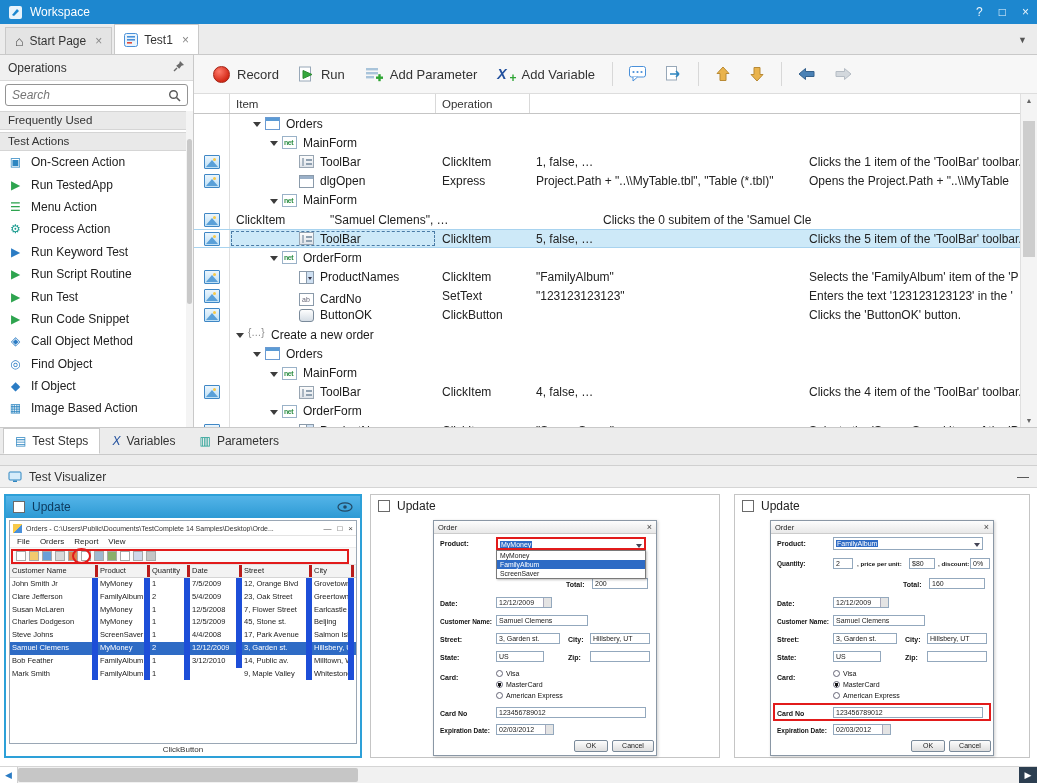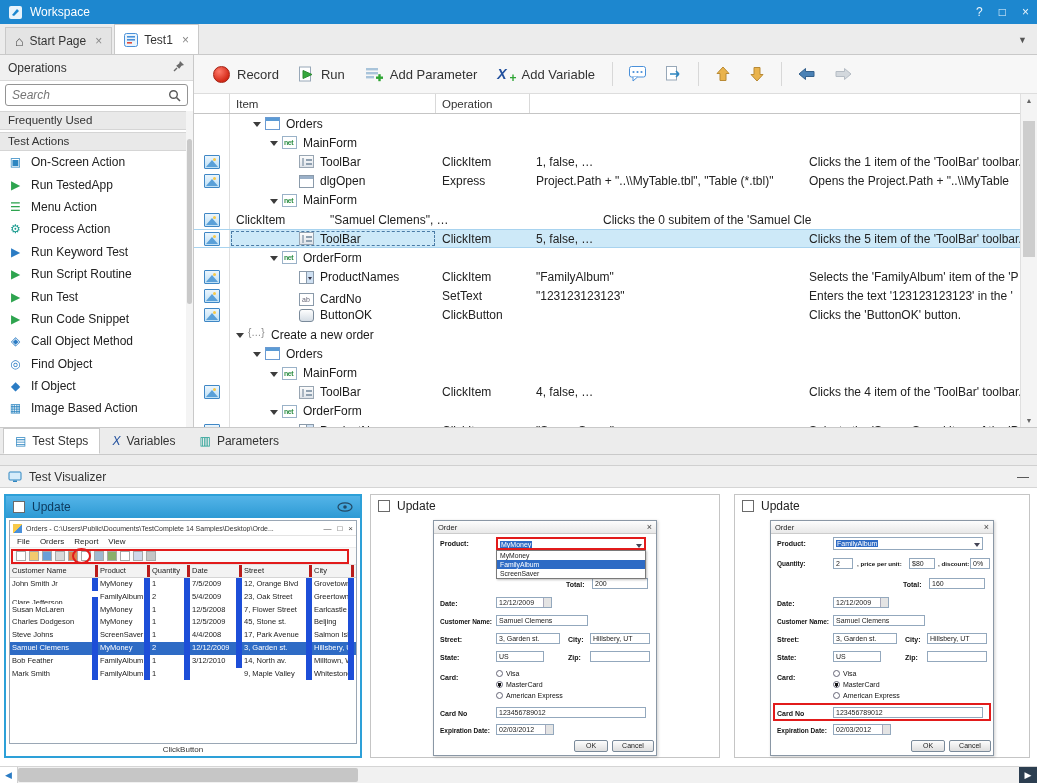--- a/index.html
+++ b/index.html
@@ -644,21 +644,21 @@
           <div id="f1-gbody">
               <div class="mg-row">
                 <div style="width: 88px;">John Smith Jr</div>
                 <div style="width: 52px;">MyMoney</div>
                 <div style="width: 40px;">1</div>
                 <div style="width: 52px;">7/5/2009</div>
                 <div style="width: 70px;">12, Orange Blvd</div>
                 <div style="width: 42px;">Grovetown, CA</div>
               </div>
               <div class="mg-row">
-                <div style="width: 88px; margin-top: 6px;">Clare Jefferson</div>
+                <div style="width: 88px;">Clare Jefferson</div>
                 <div style="width: 52px;">FamilyAlbum</div>
                 <div style="width: 40px;">2</div>
                 <div style="width: 52px;">5/4/2009</div>
                 <div style="width: 70px;">23, Oak Street</div>
                 <div style="width: 42px;">Greertown, CA</div>
               </div>
               <div class="mg-row">
                 <div style="width: 88px;">Susan McLaren</div>
                 <div style="width: 52px;">MyMoney</div>
                 <div style="width: 40px;">1</div>
@@ -688,21 +688,21 @@
                 <div style="width: 40px;">2</div>
                 <div style="width: 52px;">12/12/2009</div>
                 <div style="width: 70px;">3, Garden st.</div>
                 <div style="width: 42px;">Hillsbery, UT</div>
               </div>
               <div class="mg-row">
                 <div style="width: 88px;">Bob Feather</div>
                 <div style="width: 52px;">FamilyAlbum</div>
                 <div style="width: 40px;">1</div>
                 <div style="width: 52px;">3/12/2010</div>
-                <div style="width: 70px;">14, North av.</div>
+                <div style="width: 70px;">14, Public av.</div>
                 <div style="width: 42px;">Milltown, WI</div>
               </div>
               <div class="mg-row">
                 <div style="width: 88px;">Mark Smith</div>
                 <div style="width: 52px;">FamilyAlbum</div>
                 <div style="width: 40px;">1</div>
                 <div style="width: 52px; margin-top: 36px;">2/2/2010</div>
                 <div style="width: 70px;">9, Maple Valley</div>
                 <div style="width: 42px;">Whitestone, Britain</div>
               </div>

